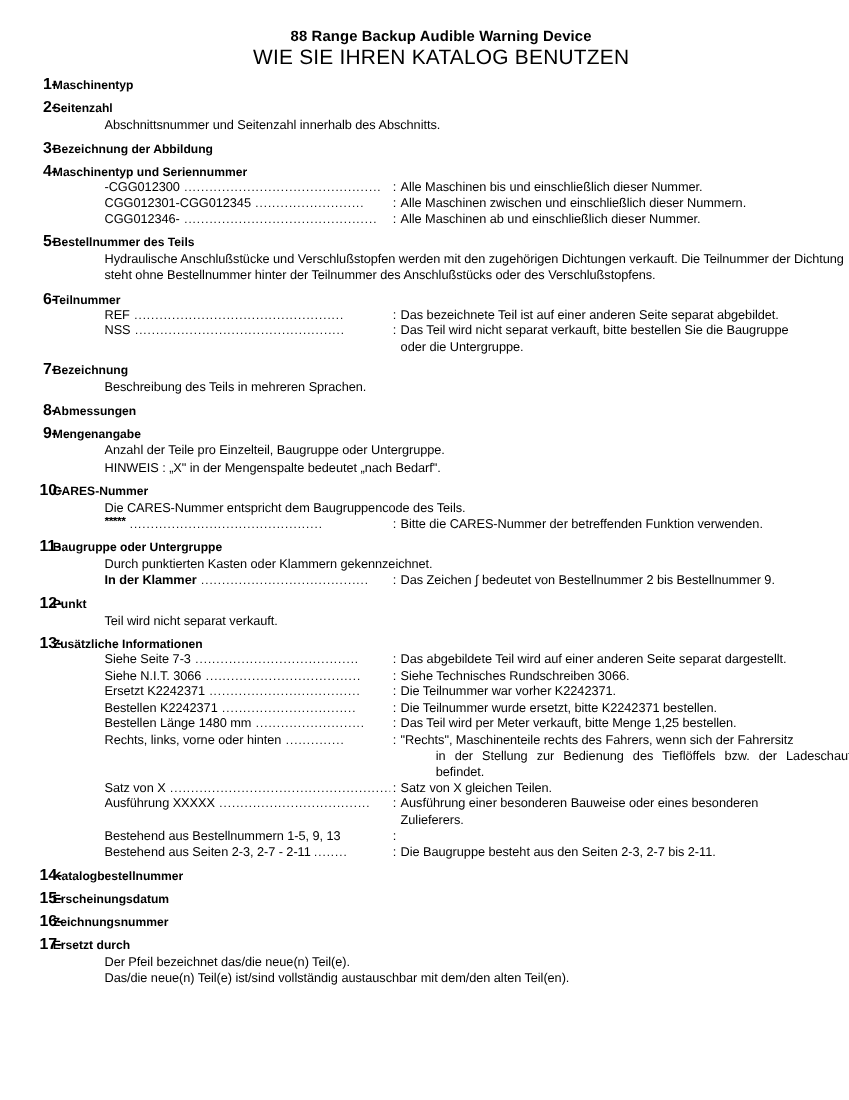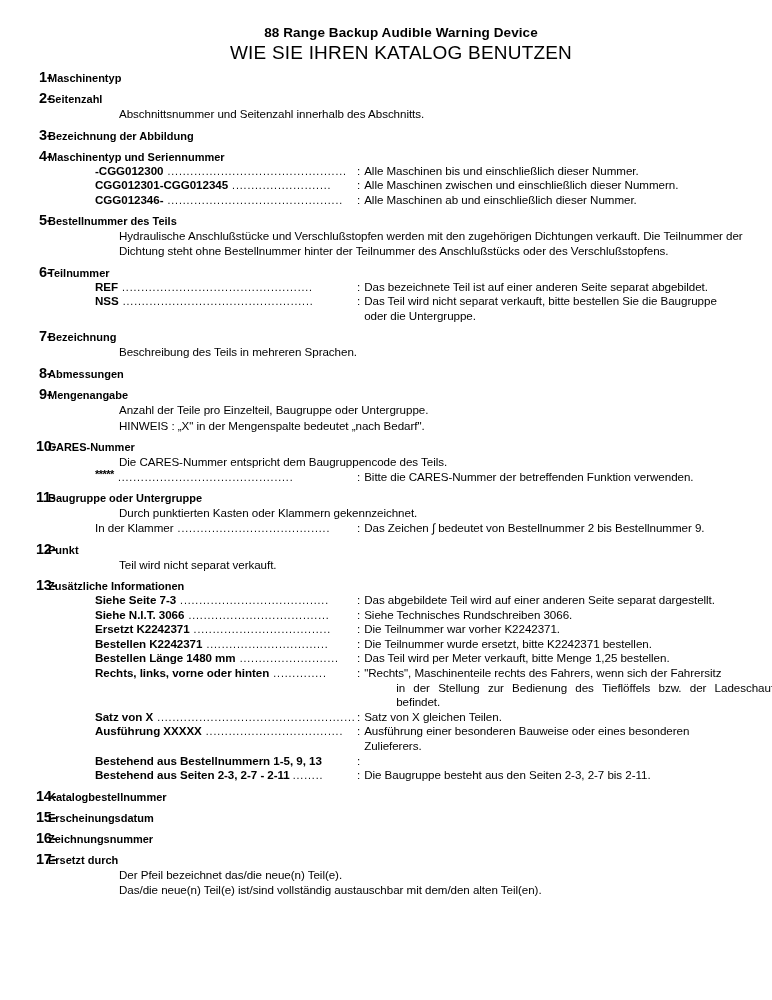--- a/index.html
+++ b/index.html
@@ -66,21 +66,21 @@
     padding-left: 21px;
   }
   .sec-title {
     font-size: 11px;
     font-weight: bold;
     letter-spacing: 0.0px;
   }
 
   
   .body-para {
-    margin-left: 104px;
+    margin-left: 80px;
     margin-right: 18px;
     font-size: 11.6px;
     line-height: 14.6px;
     letter-spacing: -0.05px;
     padding-top: 1px;
   }
   .body-para.justified {
     text-align: justify;
   }
 
@@ -99,21 +99,21 @@
     display: flex;
     align-items: baseline;
     width: 260px;
     box-sizing: border-box;
     overflow: hidden;
   }
   .leader-left.right-align {
     justify-content: flex-end;
   }
   .leader-label {
-    font-weight: bold;
+    font-weight: normal;
     white-space: nowrap;
     flex: 0 0 auto;
   }
   .leader-dots {
     flex: 1 1 auto;
     overflow: hidden;
     white-space: nowrap;
     font-weight: normal;
     letter-spacing: 0.9px;
     font-size: 10.5px;
@@ -276,21 +276,21 @@
         </div>
       </div>
       <div class="section">
         <div class="sec-head">
           <div class="sec-num wide">11-</div>
           <div class="sec-title">Baugruppe oder Untergruppe</div>
         </div>
         <div class="body-para">Durch punktierten Kasten oder Klammern gekennzeichnet.</div>
         <div class="leader-row">
           <div class="leader-left">
-            <span class="leader-label" style="font-weight: normal;">In der Klammer</span>
+            <span class="leader-label" style="font-weight: bold;">In der Klammer</span>
             <span class="leader-dots">........................................</span>
           </div>
           <span class="leader-colon">:</span>
           <div class="leader-desc"><span>Das Zeichen ∫ bedeutet von Bestellnummer 2 bis Bestellnummer 9.</span></div>
         </div>
       </div>
       <div class="section">
         <div class="sec-head">
           <div class="sec-num wide">12-</div>
           <div class="sec-title">Punkt</div>

